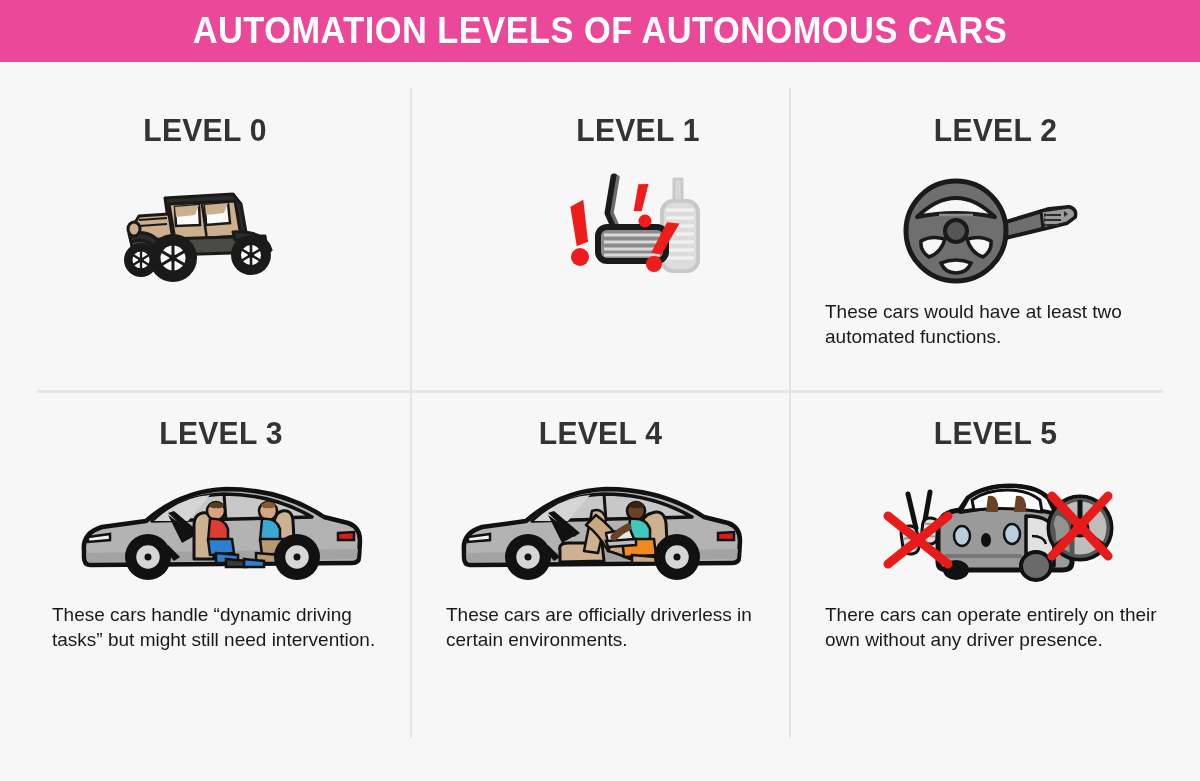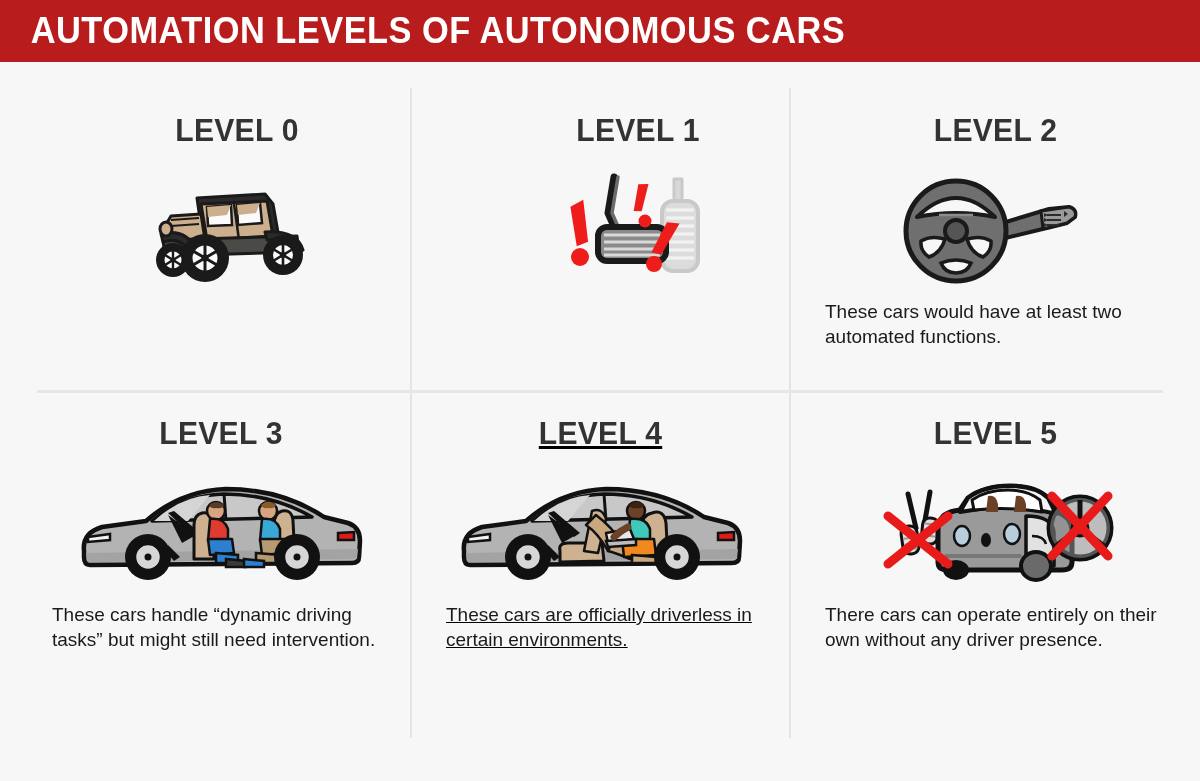--- a/index.html
+++ b/index.html
@@ -7,22 +7,22 @@
     width:1200px; height:781px;
     background:#f7f7f7;
     font-family:"Liberation Sans", sans-serif;
     overflow:hidden;
   }
   .page { position:relative; width:1200px; height:781px; background:#f7f7f7; }
 
   
   .header {
     position:absolute; left:0; top:0; width:1200px; height:62px;
-    background:#b91c1c;
-    display:flex; align-items:center; 
+    background:#ec4899;
+    display:flex; align-items:center; justify-content:center;
   }
   .header-title {
     color:#ffffff;
     font-family:"Liberation Sans Narrow","Liberation Sans",sans-serif;
     font-weight:bold;
     font-size:37px;
     letter-spacing:0.5px;
     transform:scaleX(0.93);
     white-space:nowrap;
   }
@@ -36,25 +36,25 @@
     background:#e4e4e4;
   }
   .vdiv.v1 { left:410px; }
   .vdiv.v2 { left:789px; }
   .hdiv {
     position:absolute; left:37px; top:328px; width:1126px; height:3px;
     background:#e6e6e6;
   }
 
   .cell { position:absolute; }
-  .c0 { left:0px;   top:28px;  width:410px; height:300px;margin-left:32px; }
+  .c0 { left:0px;   top:28px;  width:410px; height:300px; }
   .c1 { left:412px; top:28px;  width:452px; height:300px; }
   .c2 { left:791px; top:28px;  width:409px; height:300px; }
   .c3 { left:0px;   top:331px; width:410px; height:300px;margin-left:16px; }
-  .c4 { left:412px; top:331px; width:377px; height:300px;text-decoration:underline; }
+  .c4 { left:412px; top:331px; width:377px; height:300px; }
   .c5 { left:791px; top:331px; width:409px; height:300px; }
 
   .level-title {
     text-align:center;
     font-family:"Liberation Sans Narrow","Liberation Sans",sans-serif;
     font-weight:bold;
     font-size:32px;
     color:#333333;
     letter-spacing:0.3px;
     transform:scaleX(0.94);

